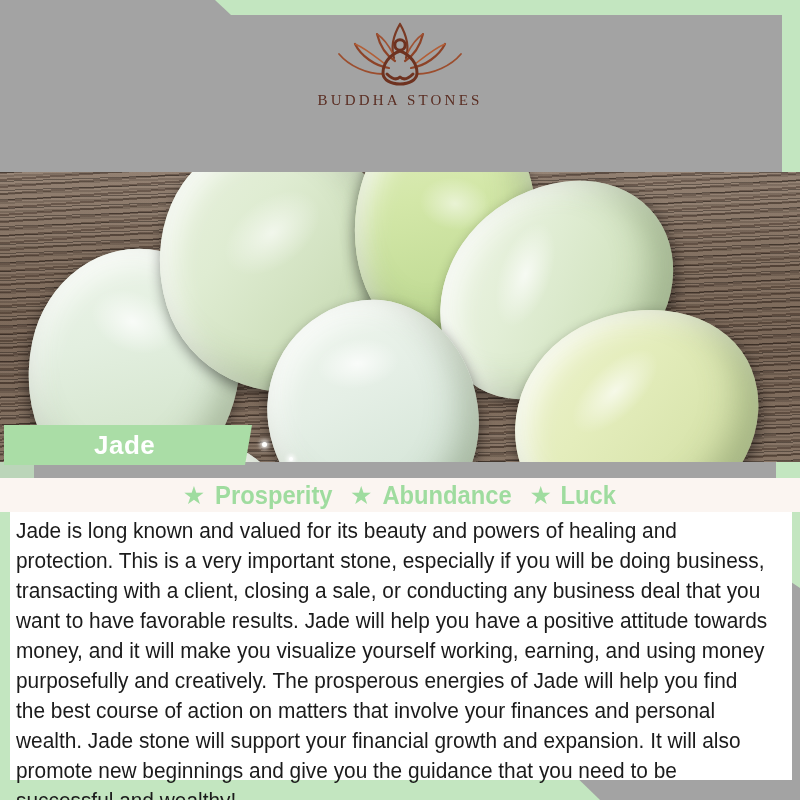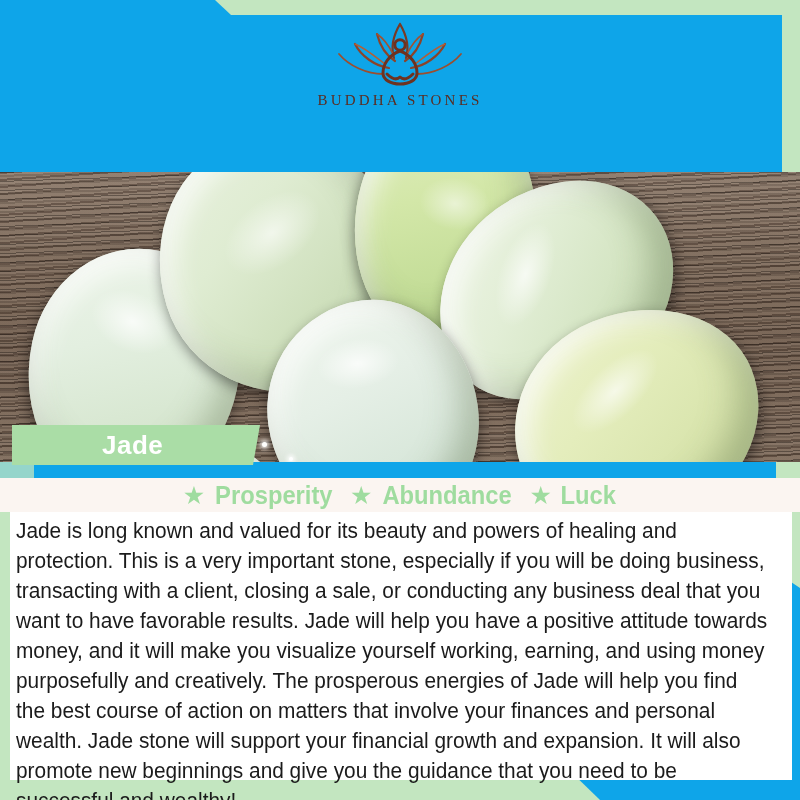--- a/index.html
+++ b/index.html
@@ -5,21 +5,21 @@
   html,body{margin:0;padding:0;}
   body{
     width:800px;height:800px;
     background:#f7f1ec;
     font-family:"Liberation Sans", sans-serif;
     overflow:hidden;
   }
   #page{
     position:relative;
     width:800px;height:800px;
-    background:#0ea5e9;
+    background:#a3a3a3;
     overflow:hidden;
   }
 
   
   .green-top-band{
     position:absolute;left:0;top:0;width:800px;height:15px;
     background:#c3e6c0;
     clip-path:polygon(215px 0, 800px 0, 800px 15px, 231px 15px);
   }
   .green-right-upper{
@@ -163,21 +163,21 @@
     background:linear-gradient(160deg,#edf4e9 0%,#dfebd9 60%,#d0dfc8 100%);
   }
   .s7::after{left:28%;top:18%;width:40%;height:26%;opacity:.6;}
   .sparkle{
     position:absolute;width:5px;height:5px;border-radius:50%;
     background:#ffffff;box-shadow:0 0 4px 2px rgba(255,255,255,.85);
   }
 
   
   .jade-bar{
-    position:absolute;left:12px;top:425px;width:248px;height:40px;
+    position:absolute;left:4px;top:425px;width:248px;height:40px;
     background:#aadda6;
     clip-path:polygon(0 0, 248px 0, 241px 40px, 0 40px);
     display:flex;align-items:center;
   }
   .jade-label{
     margin-left:90px;
     color:#ffffff;font-size:26px;font-weight:bold;
     letter-spacing:.5px;
   }
 

